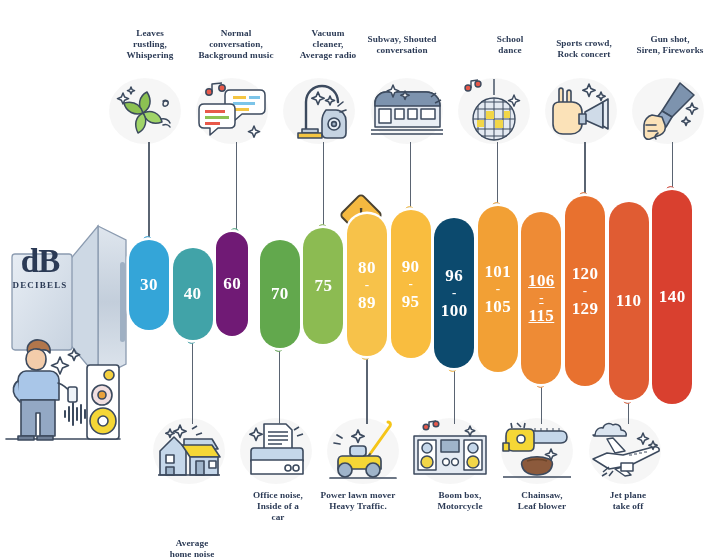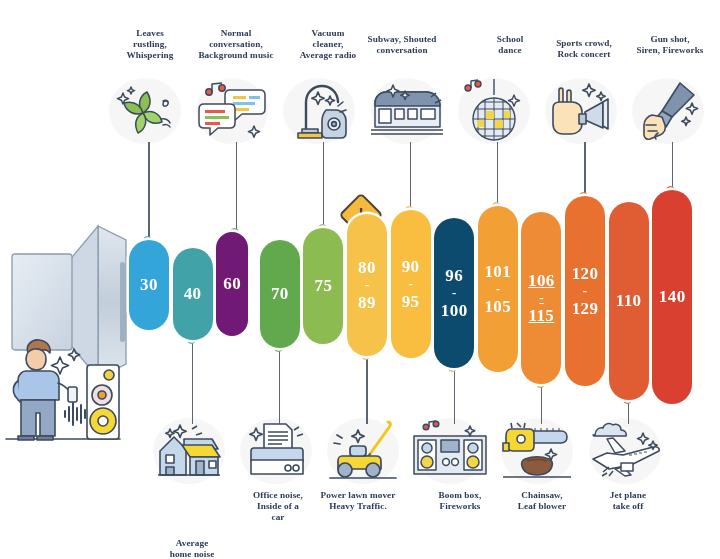--- a/index.html
+++ b/index.html
@@ -106,20 +106,24 @@
           <stop offset="0" stop-color="#e7edf4"></stop>
             <stop offset="1" stop-color="#c8d3e0"></stop>
         </linearGradient>
       </defs>
       <polygon points="90,4 118,18 118,142 90,156" fill="url(#gHorn)" stroke="#8b9bb0" stroke-width="1.3"></polygon>
       <polygon points="90,4 90,156 60,120 60,40" fill="#cdd8e4" stroke="#8b9bb0" stroke-width="1.3"></polygon>
       <rect x="4" y="32" width="60" height="96" rx="3" fill="url(#gBox)" stroke="#8b9bb0" stroke-width="1.3"></rect>
       <rect x="112" y="40" width="5" height="80" rx="2.5" fill="#9fb0c3"></rect>
     </svg>
   </div>
+  <div class="dbtext" style="left:12px;top:245px;width:56px;">
+    <span class="big">dB</span>
+    <span class="small">DECIBELS</span>
+  </div>
 
   <div class="art" style="left:4px;top:335px;">
     <svg width="118" height="110" viewBox="0 0 118 110">
       <g fill="none" stroke="#3c4a5e" stroke-width="1.6" stroke-linejoin="round" stroke-linecap="round">
 
         <line x1="2" y1="104" x2="116" y2="104" stroke="#3c4a5e"></line>
 
         <path d="M24 18c-3-8 4-14 11-13 8 1 12 6 11 13 0 0-3-4-8-3-4 1-6 4-6 4z" fill="#b1764b" stroke="#3c4a5e"></path>
 
         <path d="M30 14c7-1 12 3 12 10 0 7-4 11-10 11-6 0-10-5-10-11 0-5 3-9 8-10z" fill="#f3ccaa" stroke="#3c4a5e"></path>
@@ -351,21 +355,21 @@
       </div>
       <div class="lead" style="left: 409.9px; top: 142px; height: 68px;"></div>
       <div class="knob" style="left: 404.8px; top: 206px; border-color: rgb(249, 189, 63);"></div>
       <div class="pill" style="left: 390.6px; top: 210px; width: 40px; height: 148px; background: rgb(249, 189, 63);">
         <div class="v">90</div>
         <div class="d">-</div>
         <div class="v">95</div>
       </div>
       <div class="cap" style="left: 410px; top: 490px; width: 100px;">
         <span>Boom box,</span>
-        <span>Fireworks</span>
+        <span>Motorcycle</span>
       </div>
       <div class="bubble" style="left: 414.2px; top: 418px; width: 72px; height: 66px;"></div>
       <div class="ico" style="left: 412.2px; top: 422px;">
         <svg width="76" height="58" viewBox="0 0 76 58">
           <g fill="none" stroke="#3c4a5e" stroke-width="1.5" stroke-linejoin="round">
    <rect x="2" y="14" width="72" height="38" fill="#e4eaf2"></rect>
    <rect x="6" y="18" width="18" height="30" fill="#fff"></rect>
    <rect x="29" y="18" width="18" height="12" fill="#9fb4ca"></rect>
    <rect x="52" y="18" width="18" height="30" fill="#fff"></rect>
    <circle cx="15" cy="26" r="5" fill="#c5d7ea"></circle>

